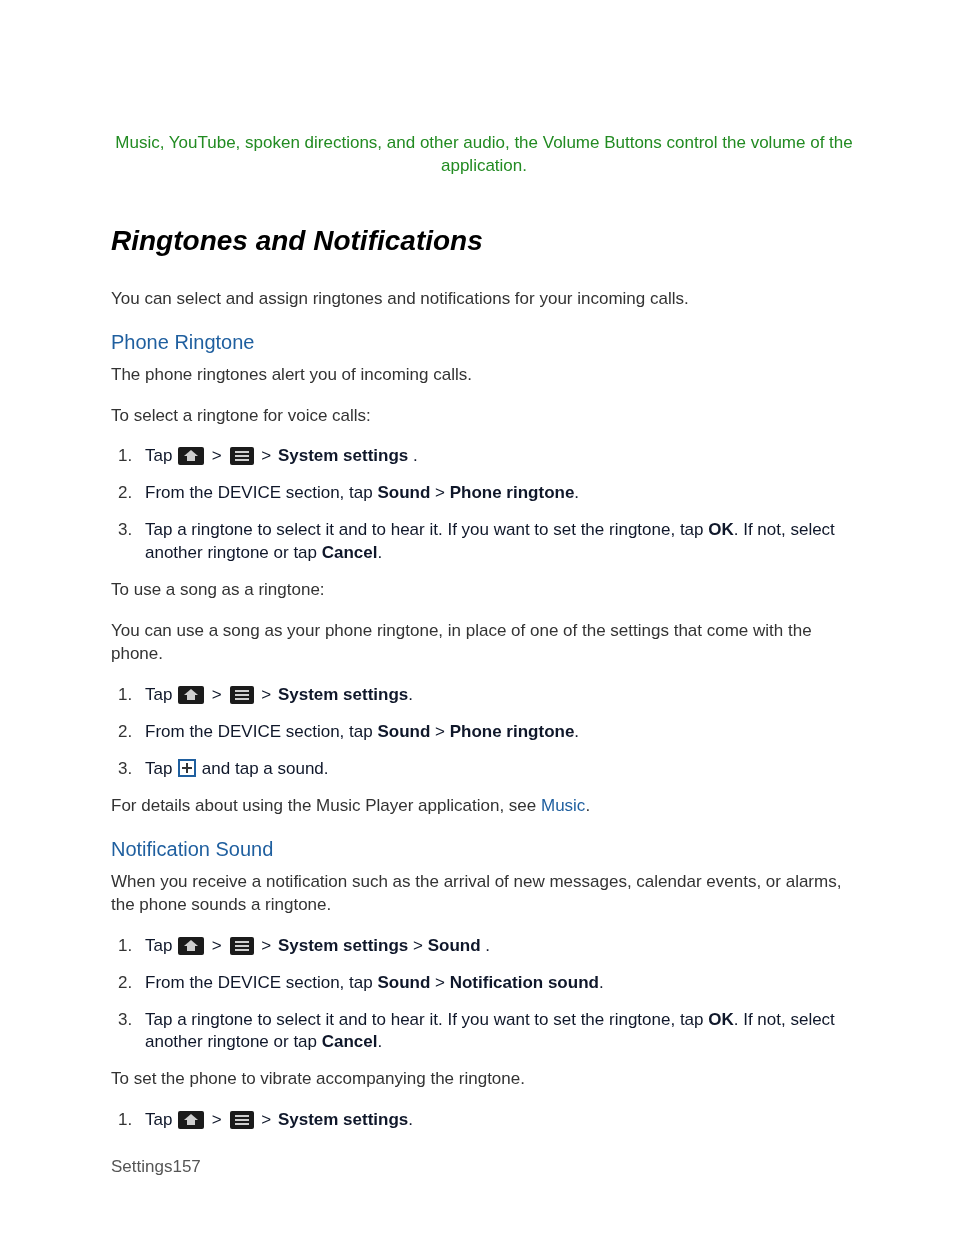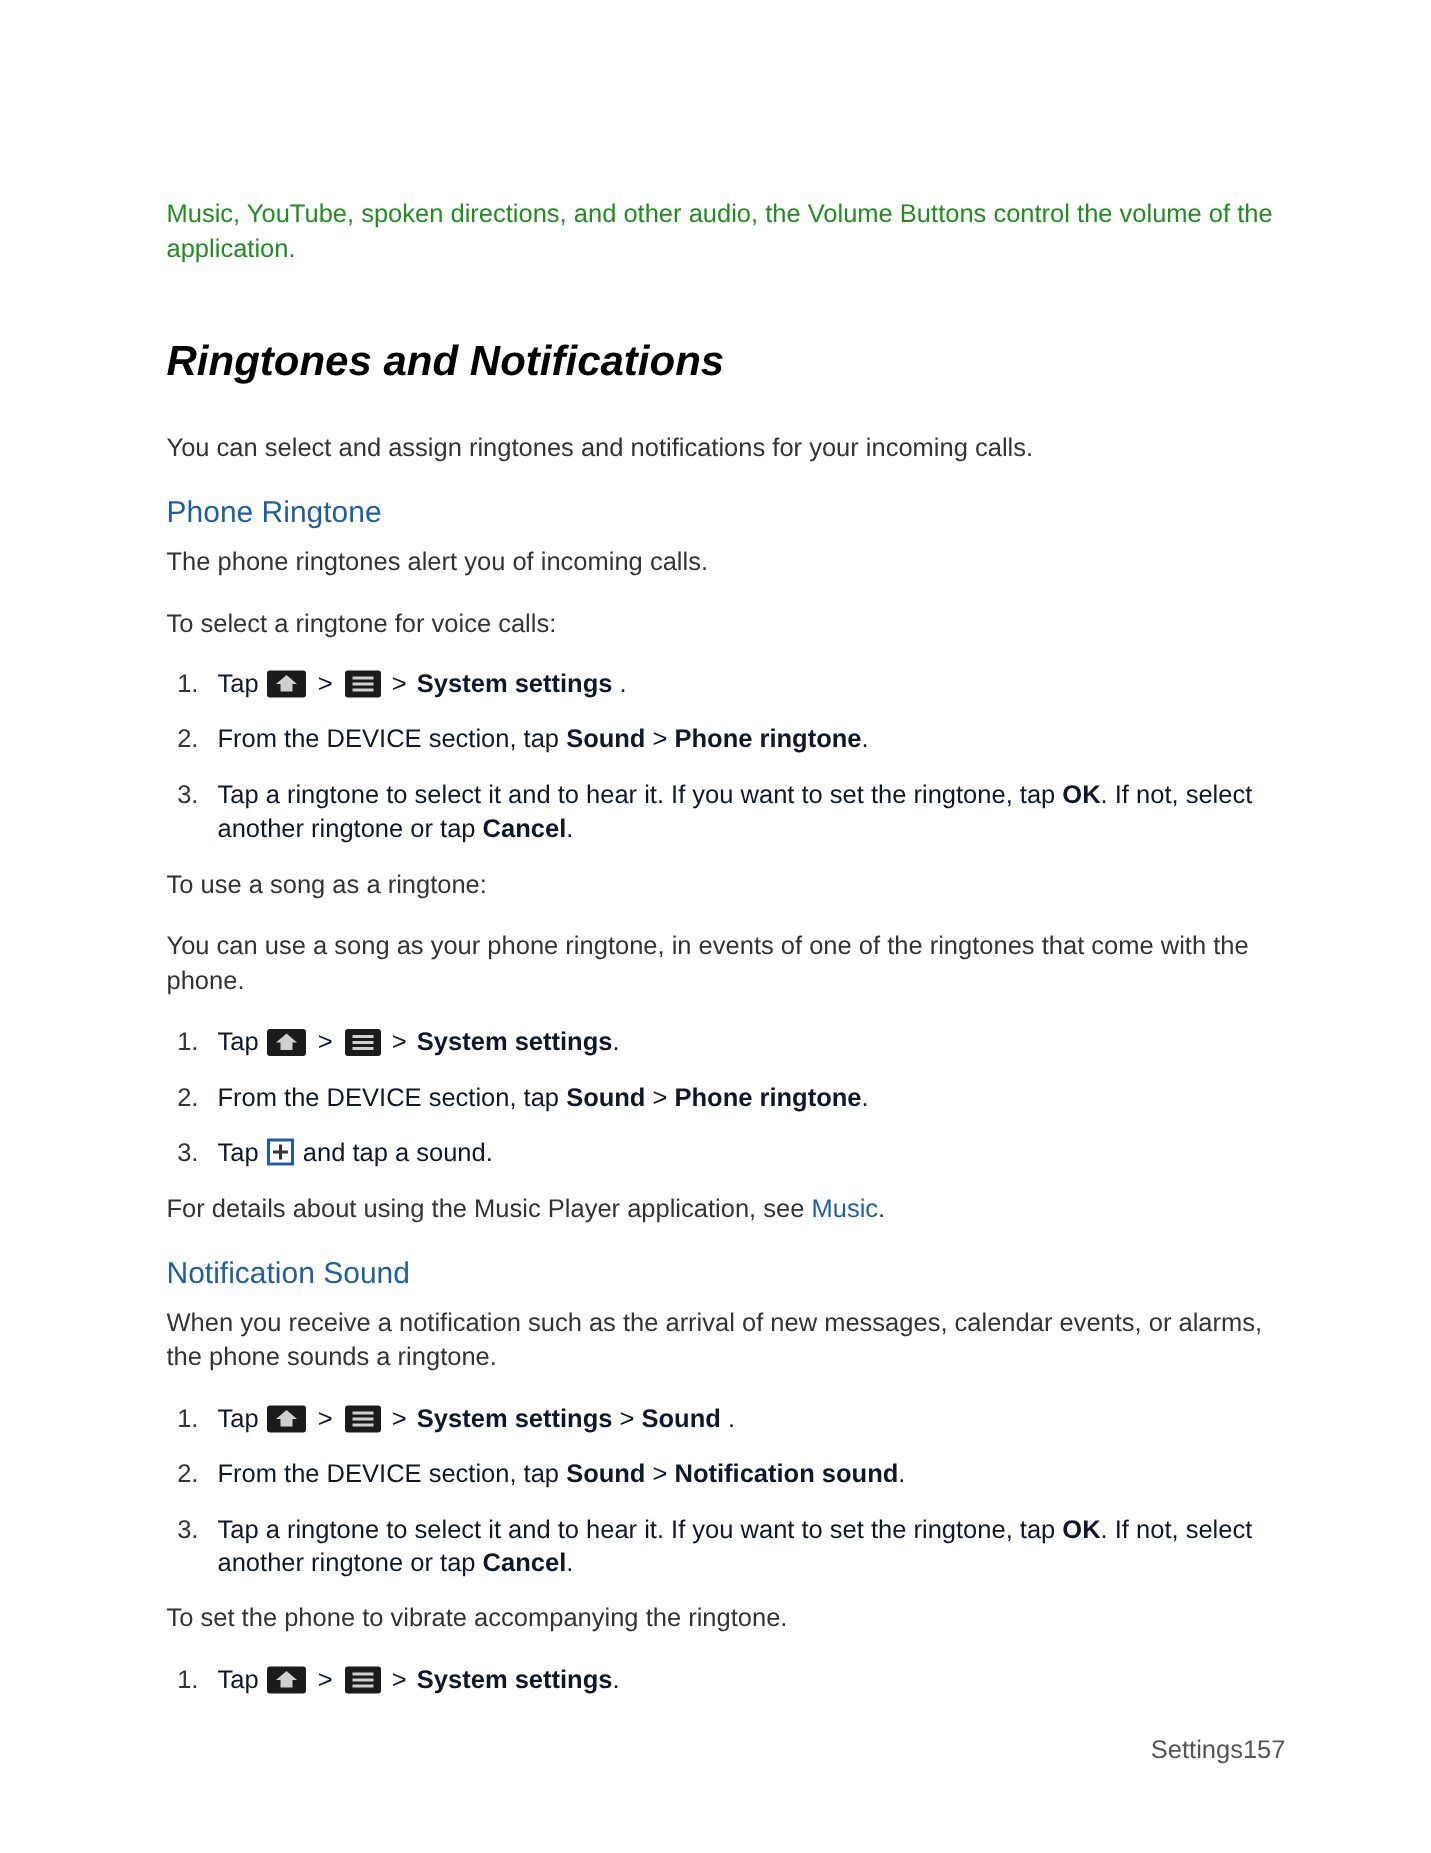--- a/index.html
+++ b/index.html
@@ -14,20 +14,21 @@
     padding: 115px 97px 60px 111px;
     font-family: Arial, Helvetica, sans-serif;
     font-size: 17px;
     line-height: 1.35;
     color: #333333;
     position: relative;
   }
   .green-note {
     color: #228B22;
     margin-bottom: 44px;
+    text-align: center;
   }
   h2.section-title {
     color: #000000;
     font-style: italic;
     font-weight: bold;
     font-size: 28px;
     margin: 0 0 28px 0;
   }
   .body-p {
     margin: 0 0 18px 0;
@@ -124,21 +125,21 @@
   .icon.plus::after {
     left: 2px; top: 6px;
     width: 10px; height: 2px;
   }
   .footer {
     position: absolute;
     bottom: 56px;
     left: 111px;
     right: 97px;
     display: flex;
-    justify-content: flex-end;
+    justify-content: flex-start;
     color: #555555;
     font-size: 17px;
   }
 </style>
 </head>
 <body>
 
 <div class="page">
 
   <p class="green-note">Music, YouTube, spoken directions, and other audio, the Volume Buttons control the volume of the application.</p>
@@ -157,21 +158,21 @@
     </li>
     <li>
       <span>From the DEVICE section, tap </span><span class="bold">Sound</span><span> &gt; </span><span class="bold">Phone ringtone</span><span>.</span>
     </li>
     <li>
       <span>Tap a ringtone to select it and to hear it. If you want to set the ringtone, tap </span><span class="bold">OK</span><span>. If not, select another ringtone or tap </span><span class="bold">Cancel</span><span>.</span>
     </li>
   </ol>
 
   <p class="body-p">To use a song as a ringtone:</p>
-  <p class="body-p">You can use a song as your phone ringtone, in events of one of the ringtones that come with the phone.</p>
+  <p class="body-p">You can use a song as your phone ringtone, in place of one of the settings that come with the phone.</p>
 
   <ol class="steps">
     <li>
       <span>Tap </span><span class="icon home"></span><span class="sep"> &gt; </span><span class="icon menu"></span><span class="sep"> &gt; </span><span class="bold">System settings</span><span>.</span>
     </li>
     <li>
       <span>From the DEVICE section, tap </span><span class="bold">Sound</span><span> &gt; </span><span class="bold">Phone ringtone</span><span>.</span>
     </li>
     <li>
       <span>Tap </span><span class="icon plus"></span><span> and tap a sound.</span>

